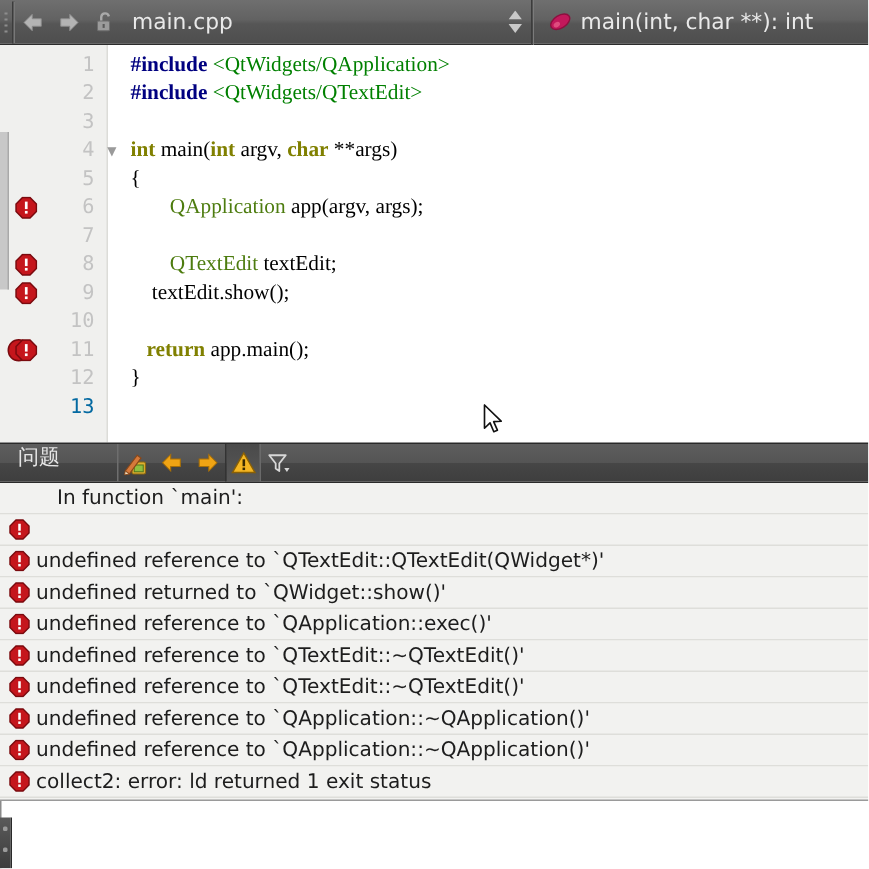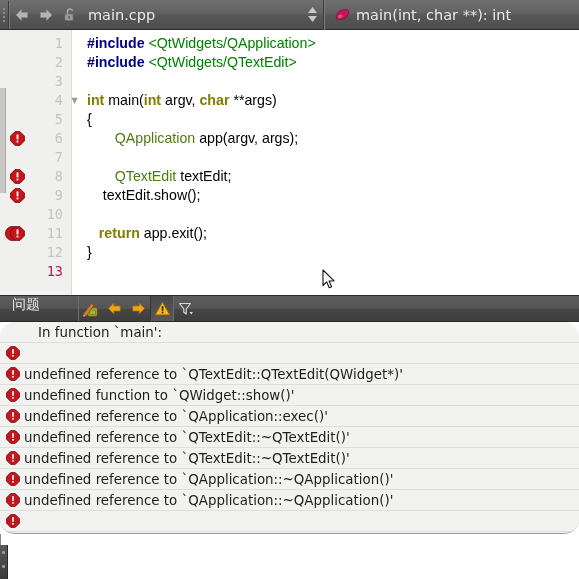--- a/index.html
+++ b/index.html
@@ -82,21 +82,21 @@
   }
   .combo-spin {
     width: 22px; height: 30px;
     display: flex; flex-direction: column;
     align-items: center; justify-content: center;
     flex: 0 0 auto;
     gap: 3px;
   }
   .symbol-combo {
     flex: 0 0 auto;
-    width: 256px;
+    width: 225px;
     height: 30px;
     display: flex;
     align-items: center;
     padding-left: 8px;
     box-sizing: border-box;
     border-left: 1px solid #3c3c3c;
     box-shadow: inset 1px 0 0 #7b7b7b;
   }
   .symbol-icon {
     width: 20px; height: 20px;
@@ -177,32 +177,32 @@
     width: 34px;
     flex: 0 0 auto;
     text-align: right;
     padding-right: 5px;
     box-sizing: border-box;
     font-family: "DejaVu Sans Mono", "Liberation Mono", monospace;
     font-size: 13.5px;
     color: #c3c3c3;
     line-height: 19px;
   }
-  .lineno.cur { color: #be185d; }
+  .lineno.cur { color: #0369a1; }
   .fold-cell {
     width: 13px; flex: 0 0 auto;
     display: flex; align-items: center; justify-content: center;
     color: #9a9a9a;
     font-size: 8px;
     line-height: 1;
   }
   .code-text {
     flex: 1 1 auto;
     padding-left: 6px;
-    font-family: Liberation Sans, sans-serif;
+    font-family: Liberation Serif, serif;
     font-size: 14.2px;
     line-height: 19px;
     color: #000000;
     white-space: pre;
     letter-spacing: 0px;
   }
   .tok-pp   { color: #000080; font-weight: bold; }
   .tok-str  { color: #008000; }
   .tok-kw   { color: #808000; font-weight: bold; }
   .tok-type { color: #4d7c0f; margin-left: 12px; }
@@ -258,21 +258,20 @@
 
   .issues {
     position: absolute;
     left: 0; top: 322px;
     width: 579px;
     height: 212px;
     background: #f2f2f0;
     border-bottom: 1px solid #9a9a9a;
     box-sizing: border-box;
     overflow: hidden;
-    border-radius: 15px;
   }
   .issue-row {
     height: 21px;
     display: flex;
     align-items: center;
     border-bottom: 1px solid #dededa;
     box-sizing: border-box;
     background: #f2f2f0;
     padding-left: 2px;
   }
@@ -471,21 +470,21 @@
             <span class="err-badge dbl">
               <svg class="oct" viewBox="0 0 15 15" width="15" height="15">
       <polygon points="5,0.7 10,0.7 14.3,5 14.3,10 10,14.3 5,14.3 0.7,10 0.7,5" fill="#c5161c" stroke="#7a0a0e" stroke-width="1"></polygon>
       <rect x="6.6" y="3.4" width="1.8" height="5" fill="#ffffff"></rect>
       <rect x="6.6" y="9.6" width="1.8" height="1.8" fill="#ffffff"></rect>
     </svg>
             </span>
           </div>
           <div class="lineno">11</div>
           <div class="fold-cell"></div>
-          <div class="code-text"><span class="tok-pln">   </span><span class="tok-kw">return</span><span class="tok-pln"> app.exit();</span></div>
+          <div class="code-text"><span class="tok-pln">   </span><span class="tok-kw">return</span><span class="tok-pln"> app.main();</span></div>
         </div>
         <div class="line">
           <div class="marker-cell"></div>
           <div class="lineno">12</div>
           <div class="fold-cell"></div>
           <div class="code-text"><span class="tok-pln">}</span></div>
         </div>
         <div class="line">
           <div class="marker-cell"></div>
           <div class="lineno cur">13</div>
@@ -569,21 +568,21 @@
         <div class="issue-text">undefined reference to `QTextEdit::QTextEdit(QWidget*)'</div>
       </div>
       <div class="issue-row">
         <div class="issue-icon">
           <svg viewBox="0 0 15 15" width="14" height="14">
       <polygon points="5,0.7 10,0.7 14.3,5 14.3,10 10,14.3 5,14.3 0.7,10 0.7,5" fill="#c5161c" stroke="#7a0a0e" stroke-width="1"></polygon>
       <rect x="6.6" y="3.4" width="1.8" height="5" fill="#ffffff"></rect>
       <rect x="6.6" y="9.6" width="1.8" height="1.8" fill="#ffffff"></rect>
     </svg>
         </div>
-        <div class="issue-text">undefined function to `QWidget::show()'</div>
+        <div class="issue-text">undefined returned to `QWidget::show()'</div>
       </div>
       <div class="issue-row">
         <div class="issue-icon">
           <svg viewBox="0 0 15 15" width="14" height="14">
       <polygon points="5,0.7 10,0.7 14.3,5 14.3,10 10,14.3 5,14.3 0.7,10 0.7,5" fill="#c5161c" stroke="#7a0a0e" stroke-width="1"></polygon>
       <rect x="6.6" y="3.4" width="1.8" height="5" fill="#ffffff"></rect>
       <rect x="6.6" y="9.6" width="1.8" height="1.8" fill="#ffffff"></rect>
     </svg>
         </div>
         <div class="issue-text">undefined reference to `QApplication::exec()'</div>
@@ -629,19 +628,20 @@
         <div class="issue-text">undefined reference to `QApplication::~QApplication()'</div>
       </div>
       <div class="issue-row">
         <div class="issue-icon">
           <svg viewBox="0 0 15 15" width="14" height="14">
       <polygon points="5,0.7 10,0.7 14.3,5 14.3,10 10,14.3 5,14.3 0.7,10 0.7,5" fill="#c5161c" stroke="#7a0a0e" stroke-width="1"></polygon>
       <rect x="6.6" y="3.4" width="1.8" height="5" fill="#ffffff"></rect>
       <rect x="6.6" y="9.6" width="1.8" height="1.8" fill="#ffffff"></rect>
     </svg>
         </div>
+        <div class="issue-text">collect2: error: ld returned 1 exit status</div>
       </div>
     </div>
 
   <div class="bottom-area"></div>
   <div class="mode-stub"></div>
 
 </div>
 
 </body></html>

